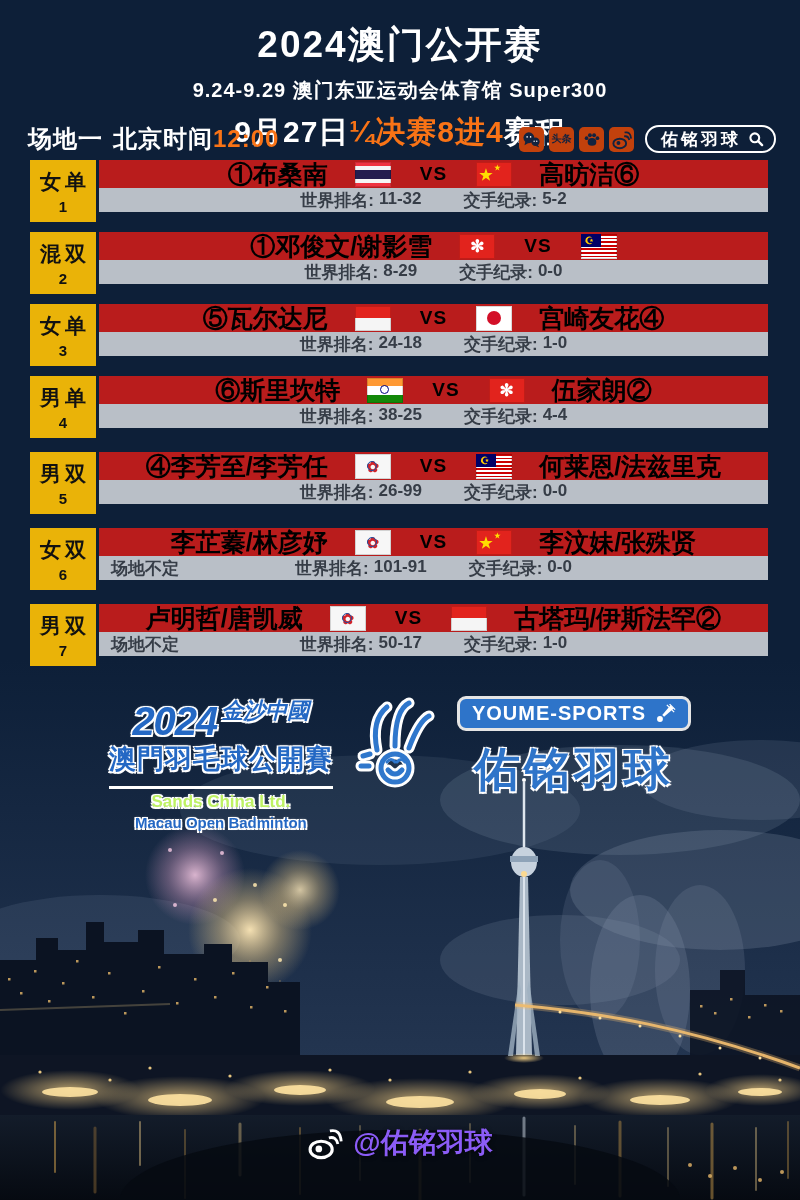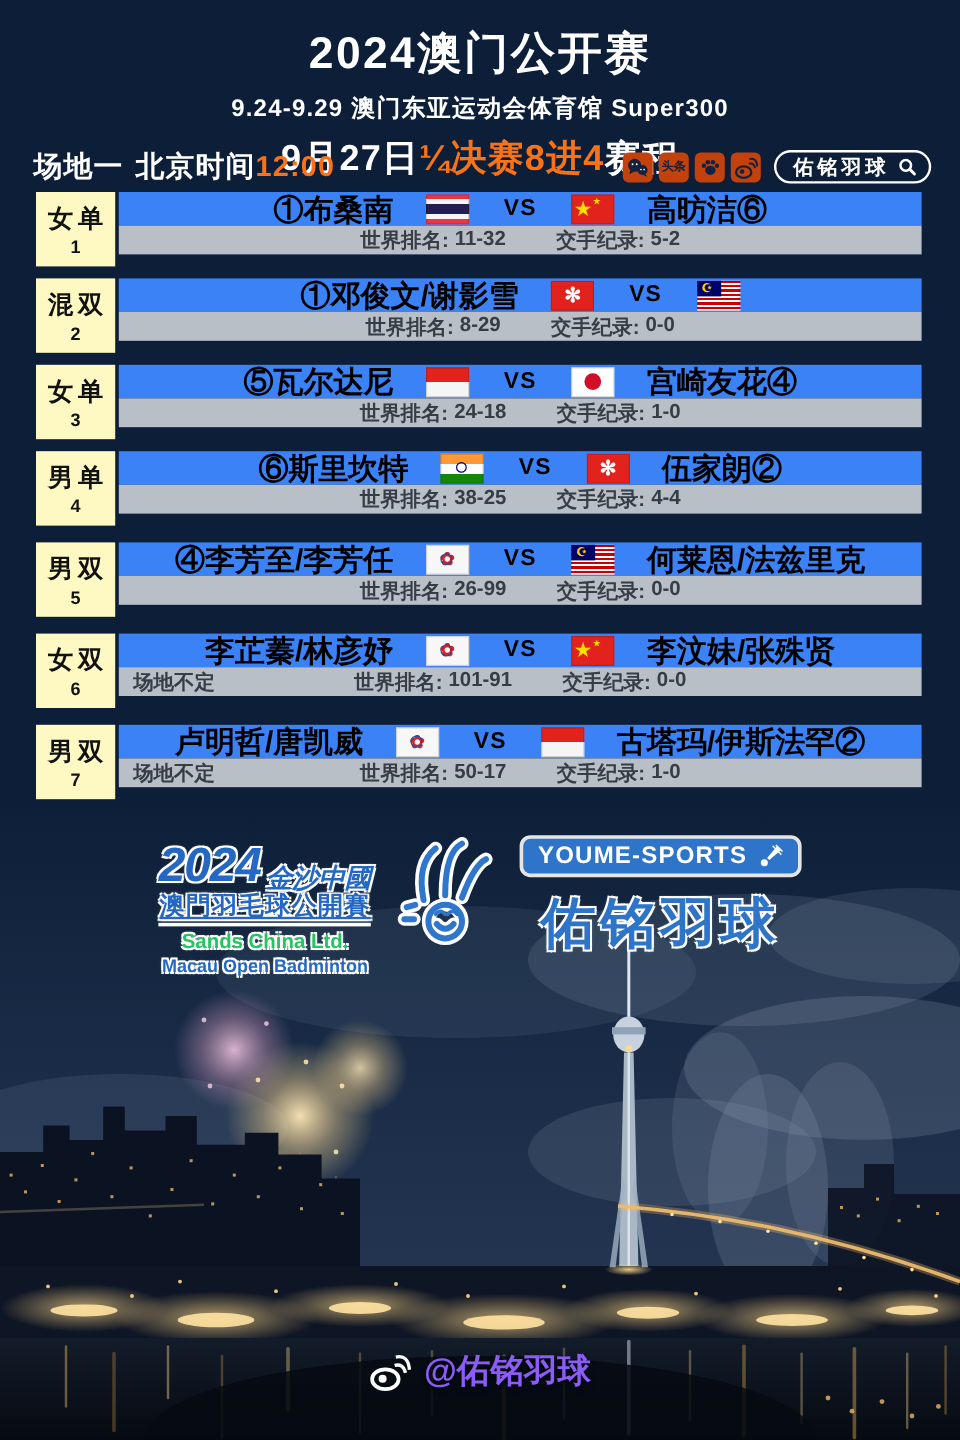--- a/index.html
+++ b/index.html
@@ -20,26 +20,26 @@
   .s-icon{width:25px;height:25px;background:#c2410c;border-radius:5px;display:flex;
           align-items:center;justify-content:center;overflow:hidden;}
   .s-icon.toutiao span{font-size:10px;font-weight:bold;color:#13233f;letter-spacing:0;}
   .brand-pill{margin-left:6px;height:24px;border:2.5px solid #fff;border-radius:16px;
               display:flex;align-items:center;gap:7px;padding:0 10px 0 14px;
               font-size:17px;font-weight:bold;color:#fff;letter-spacing:3px;}
   
   .matches{position:absolute;top:160px;left:30px;width:738px;z-index:3;}
   .match-row{display:flex;height:62px;margin-bottom:10px;}
   .match-row:nth-child(n+4){margin-bottom:14px;}
-  .match-label{width:66px;background:#fef9c3;margin-right:3px;display:flex;flex-direction:column;
+  .match-label{width:66px;background:#eab308;margin-right:3px;display:flex;flex-direction:column;
                align-items:center;justify-content:center;}
   .match-label .cat{font-size:21px;font-weight:bold;color:#111;letter-spacing:4px;text-indent:4px;}
   .match-label .num{font-size:15px;font-weight:bold;color:#111;margin-top:2px;}
   .match-main{flex:1;display:flex;flex-direction:column;}
-  .match-players{height:28px;background:#3b82f6;display:flex;align-items:center;justify-content:center;
+  .match-players{height:28px;background:#b91c1c;display:flex;align-items:center;justify-content:center;
                  gap:27px;font-size:25px;font-weight:bold;color:#000;white-space:nowrap;}
   .vs{font-size:19px;font-weight:900;letter-spacing:1px;margin:0 2px;}
   .match-stats{height:24px;background:#b9bfc7;position:relative;display:flex;align-items:center;
                justify-content:center;gap:42px;font-size:17px;font-weight:bold;color:#363d47;}
   .stat{display:inline-flex;gap:5px;}
   .note{position:absolute;left:12px;top:0;height:100%;display:flex;align-items:center;
         font-size:17px;font-weight:bold;color:#363d47;}
   
   .flag{width:36px;height:25px;position:relative;flex:0 0 auto;box-shadow:inset 0 0 0 1px rgba(0,0,0,.15);}
   .flag::before,.flag::after{position:absolute;}
@@ -58,25 +58,25 @@
   [data-flag="in"]{background:linear-gradient(180deg,#ff9933 0,#ff9933 33.3%,#fff 33.3%,#fff 66.6%,#138808 66.6%);}
   [data-flag="in"]::before{content:"";width:7px;height:7px;border:1.5px solid #000080;border-radius:50%;left:13px;top:7.5px;}
   [data-flag="tpe"]{background:#f7f7f7;}
   [data-flag="tpe"]::before{content:"✿";color:#d2232a;font-size:15px;left:0;width:100%;text-align:center;line-height:25px;}
   [data-flag="tpe"]::after{content:"";width:8px;height:8px;border:1.6px solid #1d4fa0;border-radius:50%;left:12.5px;top:7px;}
   
   .logos{position:absolute;top:688px;left:0;width:100%;display:flex;justify-content:center;
          align-items:flex-start;gap:20px;z-index:3;}
   .outline-w{text-shadow:-1.5px -1.5px 0 #fff,1.5px -1.5px 0 #fff,-1.5px 1.5px 0 #fff,1.5px 1.5px 0 #fff,0 0 3px #fff;}
   .sands-logo{color:#2468c4;font-weight:bold;text-align:center;margin-top:10px;line-height:1.15;}
-  .sands-line1{display:flex;align-items:flex-end;justify-content:center;gap:4px;}
+  .sands-line1{display:flex;align-items:flex-start;justify-content:center;gap:4px;}
   .sands-year{font-size:40px;font-style:italic;letter-spacing:-1px;}
   .sands-brand{font-size:22px;font-style:italic;}
-  .sands-event-zh{font-size:21px;border-bottom:3px solid #fff;padding-bottom:1px;letter-spacing:1px;text-decoration:underline;}
-  .sands-company{font-size:17px;margin-top:3px;color:#22c55e;text-align:center;}
+  .sands-event-zh{font-size:27px;border-bottom:3px solid #fff;padding-bottom:11px;letter-spacing:1px;}
+  .sands-company{font-size:17px;margin-top:3px;color:#bef264;text-align:center;}
   .sands-event-en{font-size:15px;margin-top:2px;}
   .mascot{margin-top:6px;}
   .youme-logo{display:flex;flex-direction:column;align-items:center;margin-top:8px;}
   .youme-banner{background:#2e74c9;border:3px solid #e5e5e5;border-radius:9px;color:#fff;
                 font-size:20px;font-weight:bold;letter-spacing:1px;padding:3px 12px;
                 display:flex;align-items:center;gap:8px;}
   .youme-name{font-size:46px;font-weight:bold;color:#2e74c9;letter-spacing:4px;margin-top:8px;}
   
   .photo{position:absolute;top:660px;left:0;width:800px;height:540px;z-index:1;}
   .watermark{position:absolute;top:1124px;left:0;width:100%;display:flex;align-items:center;

